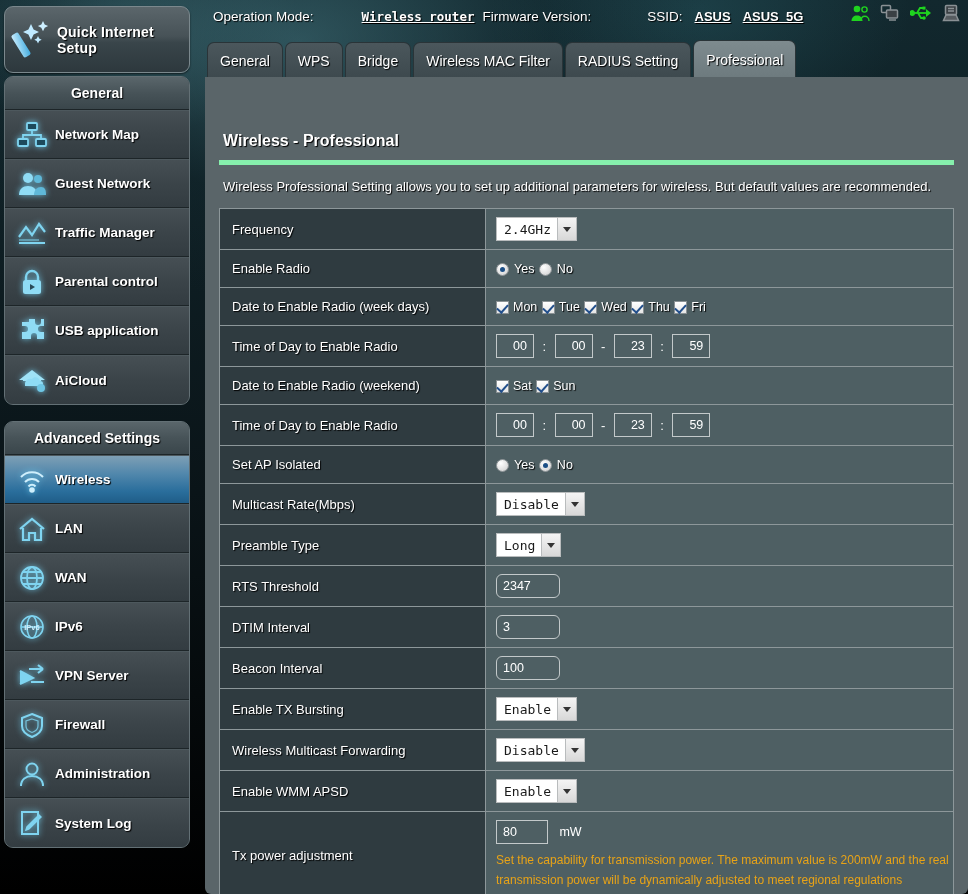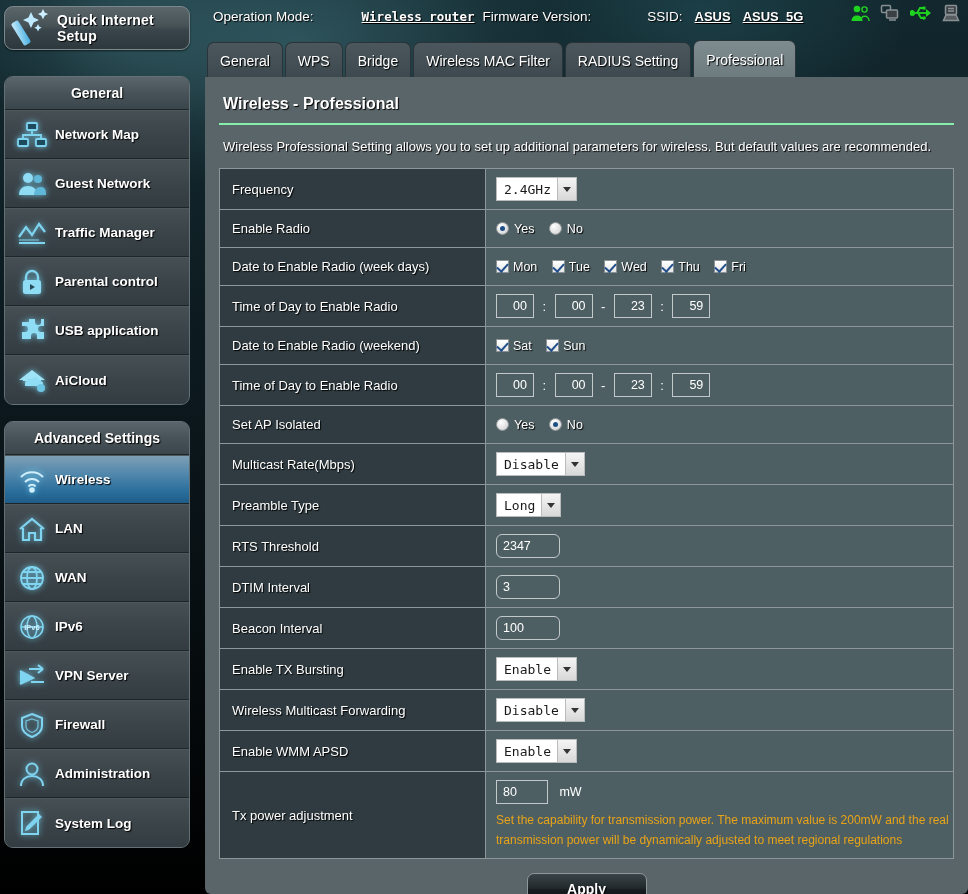--- a/index.html
+++ b/index.html
@@ -20,21 +20,21 @@
       linear-gradient(180deg, #12282e 0%, #0a1418 55%, #000000 100%);
   }
 
   
   #sidebar {
     position: absolute; left: 0; top: 0;
     width: 196px; height: 894px;
   }
   .qis-btn {
     position: absolute; left: 4px; top: 6px;
-    width: 186px; height: 44px;
+    width: 186px; height: 67px;
     border-radius: 9px;
     background: linear-gradient(180deg, #5b666b 0%, #475257 45%, #39454a 55%, #2d383d 100%);
     border: 1px solid #7b888d;
     display: flex; align-items: center;
     cursor: pointer;
     box-shadow: 0 1px 2px rgba(0,0,0,.6);
   }
   .qis-icon { width: 50px; height: 48px; flex: 0 0 50px; position: relative; margin-left: 2px; }
   .qis-text {
     color: #ffffff; font-weight: bold; font-size: 14px; line-height: 16px;
@@ -141,21 +141,22 @@
     position: absolute; left: 205px; top: 77px;
     width: 763px; height: 817px;
     background: #5a6569;
     border-radius: 0 0 6px 6px;
     padding: 0 14px;
   }
   #page-title {
     color: #ffffff; font-weight: bold; font-size: 16px;
     padding: 18px 0 10px 4px;
     text-shadow: 1px 1px 1px #000;
-    border-bottom: 2px solid #86efac;
+    border-bottom: 5px solid #86efac;
+    margin-top: 37px;
   }
   #page-desc {
     color: #ffffff; font-size: 13px;
     padding: 14px 0 14px 4px;
     text-shadow: 1px 1px 1px #000;
   }
   table.form {
     width: 735px; border-collapse: collapse;
     border: 1px solid #8d979a;
     background: #54636a;
@@ -213,22 +214,22 @@
     border: 1px solid #c3c9ca;
     color: #ffffff; font-size: 12.5px;
     padding: 0 6px;
     vertical-align: middle;
   }
   .txtin.w-time { width: 38px; text-align: right; }
   .txtin.w-num { width: 64px; border-radius: 6px; }
   .txtin.w-pow { width: 52px; }
   .tsep { color: #ffffff; font-size: 13px; margin: 0 4px; vertical-align: middle; }
   .radio-opt, .check-opt {
-    display: inline-flex; align-items: flex-start;
-    margin-right: 10px; cursor: pointer; vertical-align: middle;
+    display: inline-flex; align-items: flex-end;
+    cursor: pointer; vertical-align: middle;
   }
   .rdo {
     width: 13px; height: 13px; border-radius: 50%;
     background: radial-gradient(circle at 35% 30%, #ffffff 0%, #dcdcdc 70%, #9aa0a2 100%);
     border: 1px solid #8b9295;
     display: inline-block; position: relative; margin-right: 5px;
   }
   .rdo.on::after {
     content: ""; position: absolute; left: 3px; top: 3px;
     width: 5px; height: 5px; border-radius: 50%;

